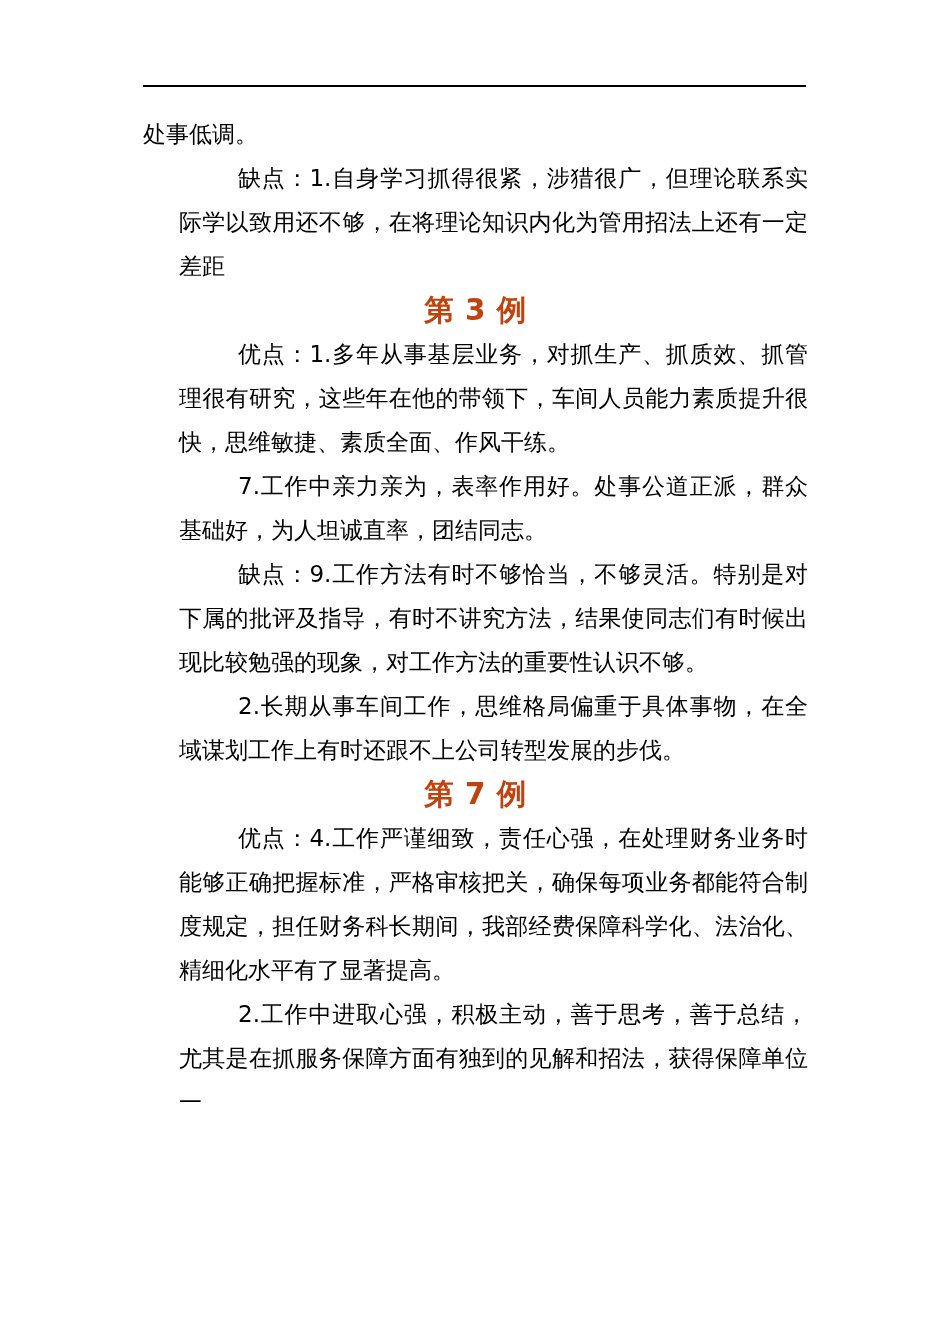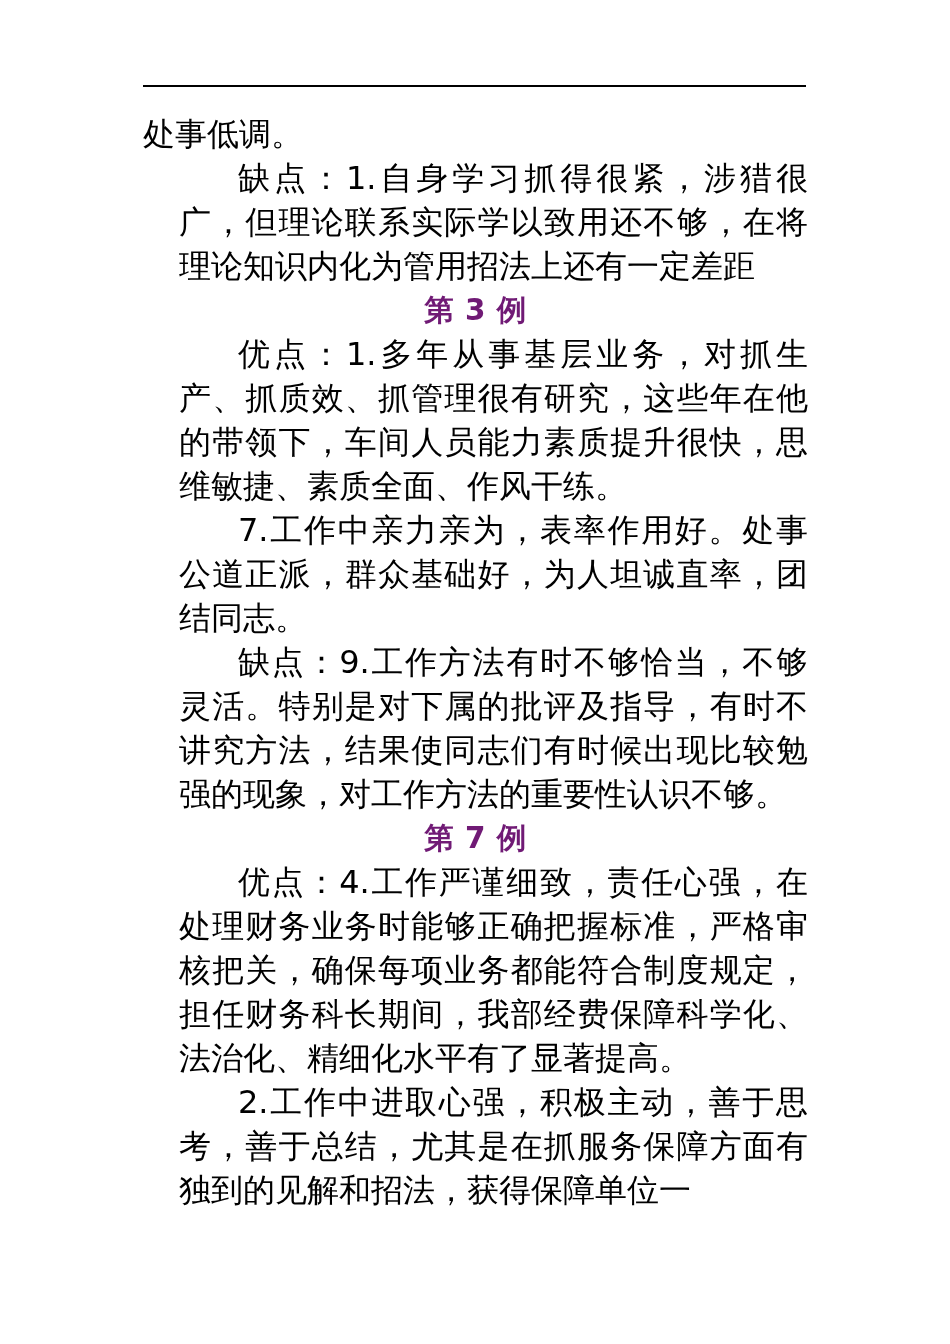--- a/index.html
+++ b/index.html
@@ -25,35 +25,35 @@
   }
   .content {
     position: absolute;
     left: 143px;
     top: 112px;
     width: 665px;
   }
   .para {
     margin: 0;
     color: #000000;
-    font-size: 32px;
+    font-size: 23px;
     line-height: 44px;
     text-align: justify;
     text-justify: inter-ideograph;
     letter-spacing: 0px;
     font-weight: 400;
     word-break: break-all;
   }
   .para.indent {
     text-indent: 59px;
     margin-left: 36px;
   }
   .heading {
     margin: 0;
-    color: #701a75;
+    color: #c2410c;
     font-size: 29.5px;
     line-height: 44px;
     font-weight: 700;
     text-align: center;
     letter-spacing: 0.5px;
   }
 </style>
 </head>
 <body>
 
@@ -69,20 +69,21 @@
 
 
     <p class="heading">第 3 例</p>
 
     <p class="para indent">优点：1.多年从事基层业务，对抓生产、抓质效、抓管理很有研究，这些年在他的带领下，车间人员能力素质提升很快，思维敏捷、素质全面、作风干练。</p>
 
     <p class="para indent">7.工作中亲力亲为，表率作用好。处事公道正派，群众基础好，为人坦诚直率，团结同志。</p>
 
     <p class="para indent">缺点：9.工作方法有时不够恰当，不够灵活。特别是对下属的批评及指导，有时不讲究方法，结果使同志们有时候出现比较勉强的现象，对工作方法的重要性认识不够。</p>
 
+    <p class="para indent">2.长期从事车间工作，思维格局偏重于具体事物，在全域谋划工作上有时还跟不上公司转型发展的步伐。</p>
 
     <p class="heading">第 7 例</p>
 
     <p class="para indent">优点：4.工作严谨细致，责任心强，在处理财务业务时能够正确把握标准，严格审核把关，确保每项业务都能符合制度规定，担任财务科长期间，我部经费保障科学化、法治化、精细化水平有了显著提高。</p>
 
     <p class="para indent">2.工作中进取心强，积极主动，善于思考，善于总结，尤其是在抓服务保障方面有独到的见解和招法，获得保障单位一</p>
 
   </div>
 
 </div>

